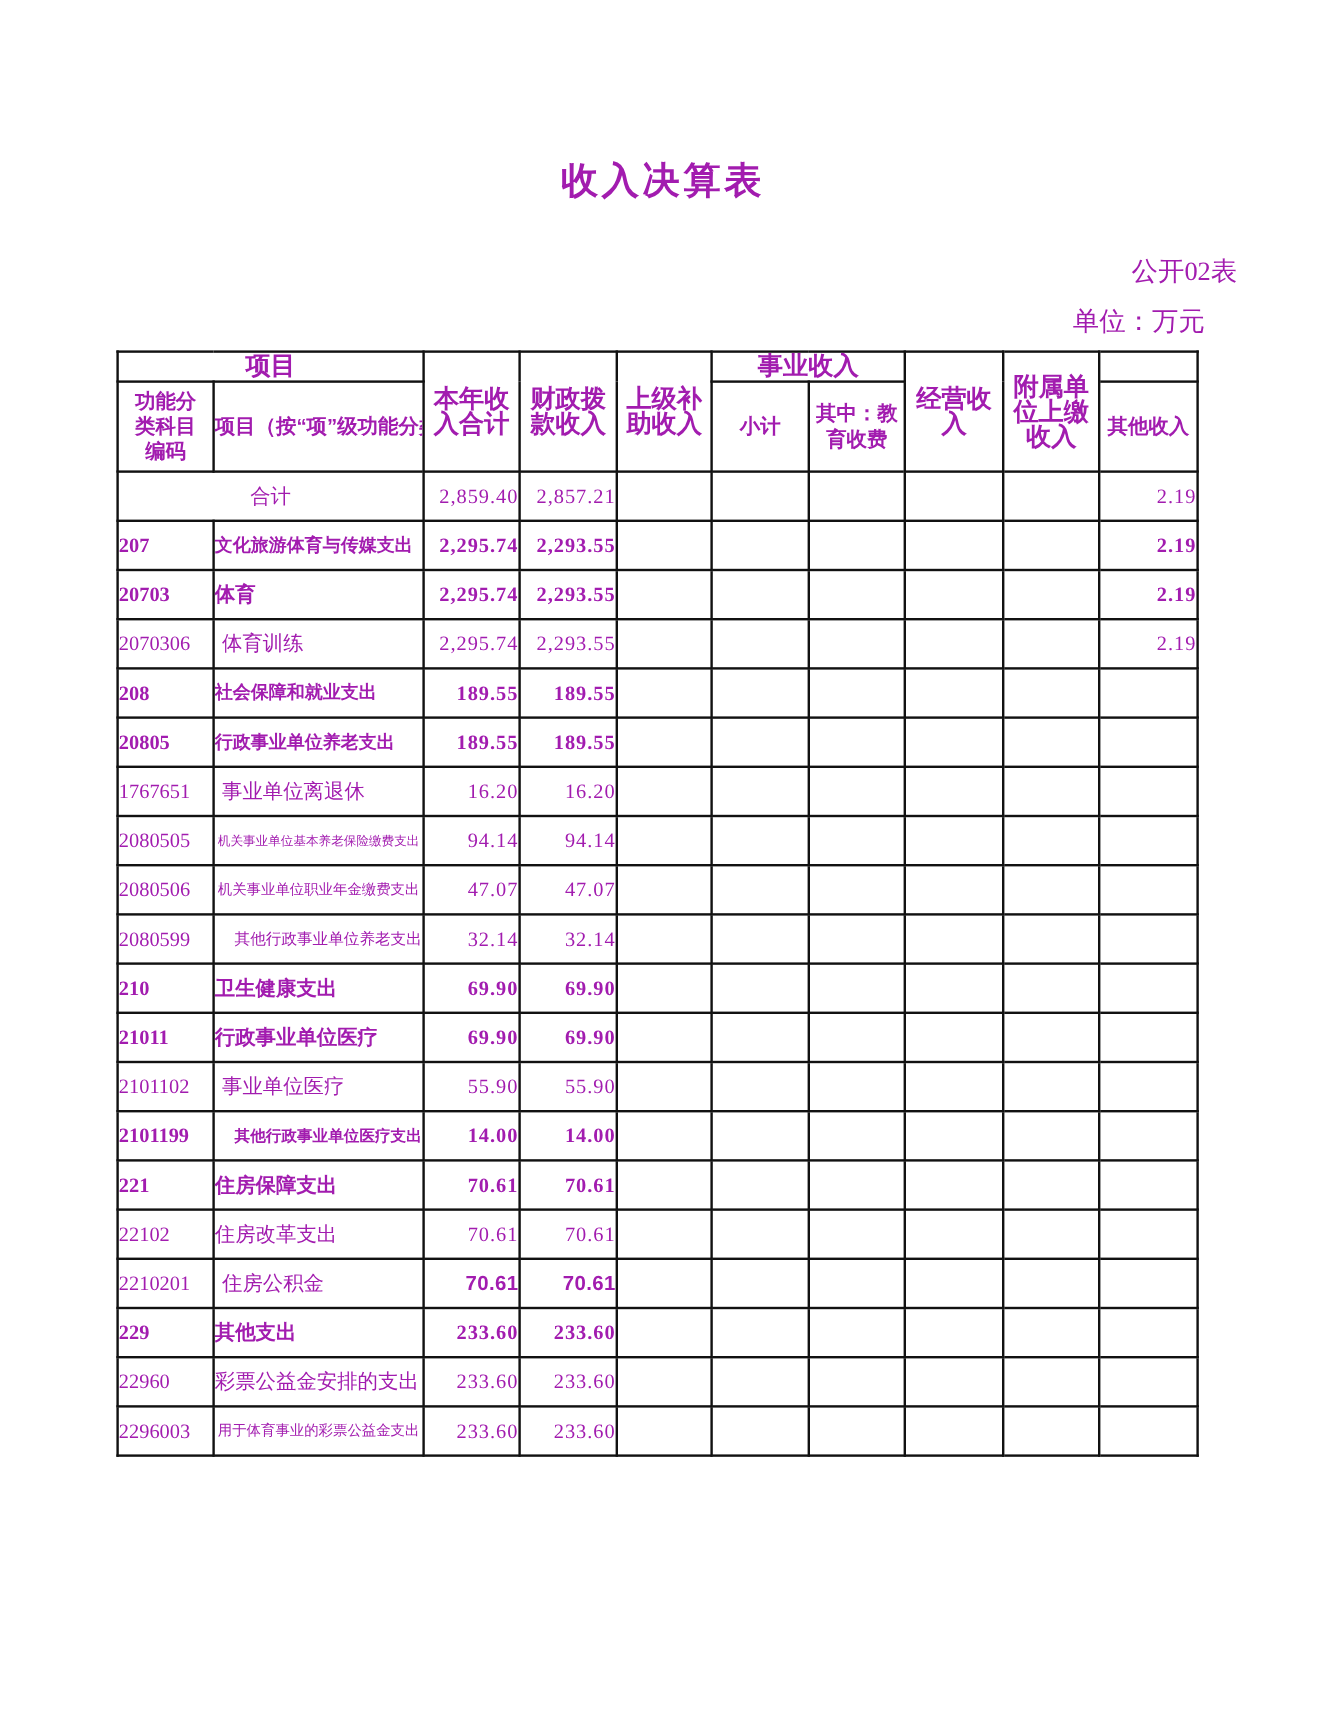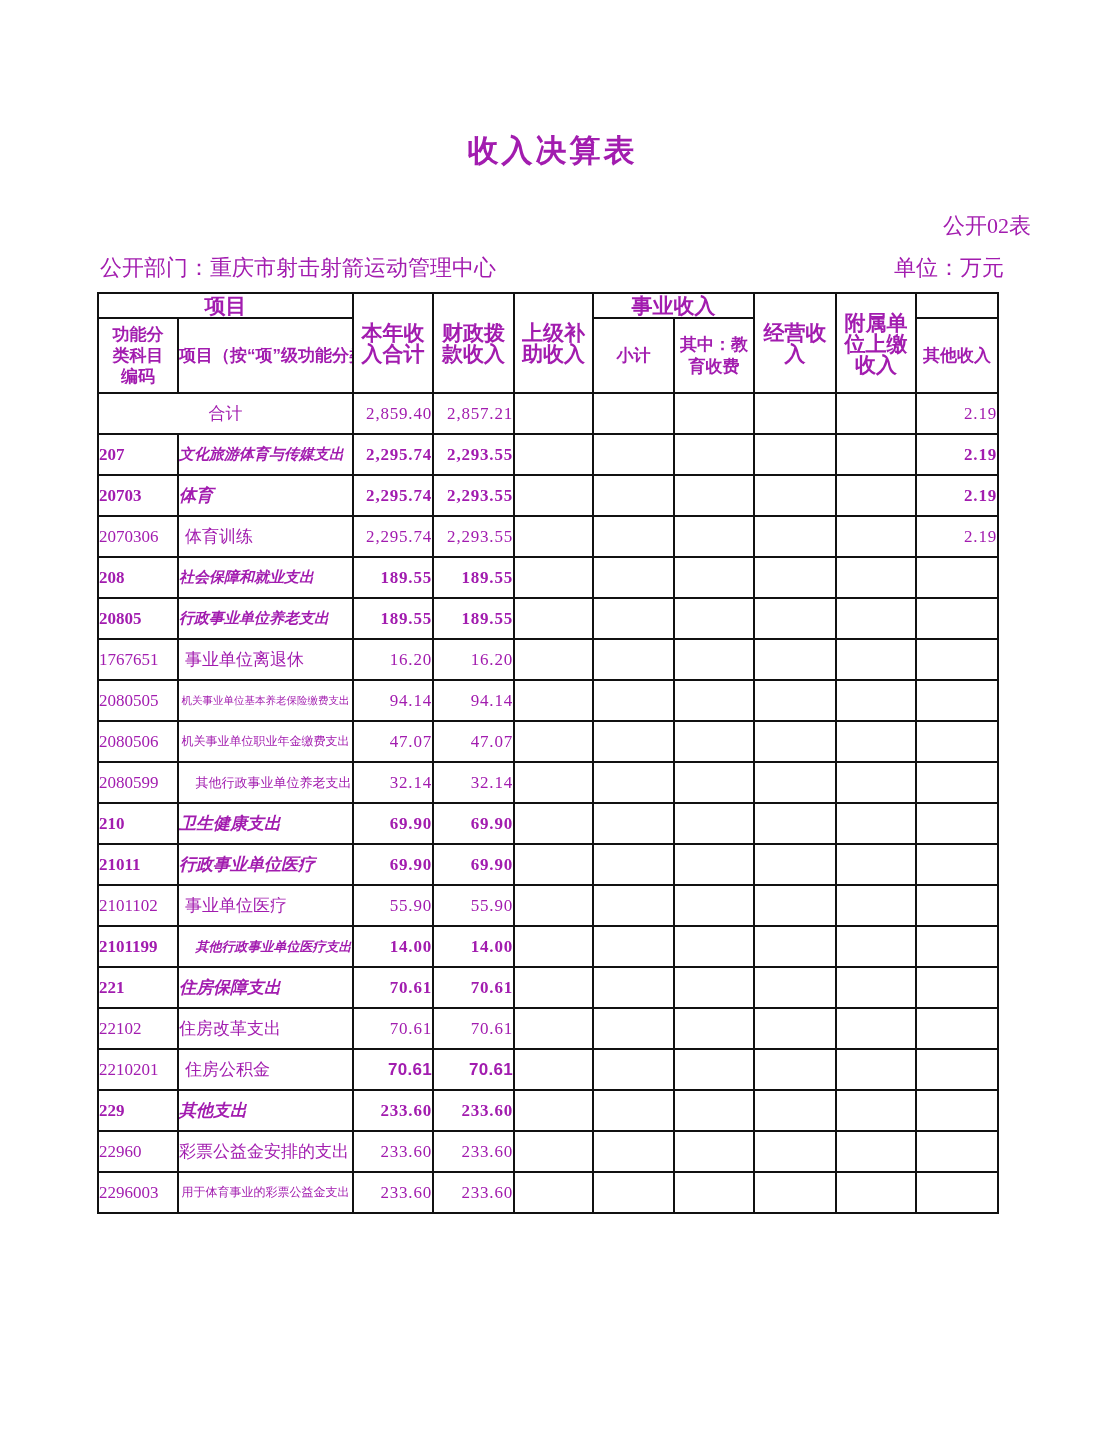--- a/index.html
+++ b/index.html
@@ -68,41 +68,40 @@
   td.cell-name.merged-center{text-align:center;padding-left:0;}
   td.cell-name.size-fit{font-size:15px;}
   td.cell-name.size-small{font-size:13px;text-align:center;padding-left:16px;}
   td.cell-name.size-tiny{font-size:10.5px;text-align:center;padding-left:0;}
   td.cell-name.size-tiny2{font-size:12px;text-align:center;padding-left:0;}
   td.cell-num{
     font-size:17px;text-align:right;padding-right:3px;
     letter-spacing:0.8px;white-space:nowrap;
   }
   tr.bold-row td{font-weight:bold;}
-  tr.bold-row td.cell-name{font-family:"Liberation Sans", sans-serif;font-style:italic;}
+  tr.bold-row td.cell-name{font-family:"Liberation Sans", sans-serif;}
   td.cell-num.num-bold{
     font-weight:bold;
     font-family:"Liberation Sans", sans-serif;
     letter-spacing:0.3px;
   }
   .note{
     position:absolute;left:100px;top:1227px;
     font-size:19px;
   }
 </style>
 </head>
 <body>
 
 <div class="page">
 
   <h1 class="title">收入决算表</h1>
 
   <div class="table-code">公开02表</div>
 
-  <div class="dept-label">公开部门：重庆市射击射箭运动管理中心</div>
   <div class="unit-label">单位：万元</div>
 
   <table class="income">
     <colgroup>
       <col style="width:80px">
         <col style="width:175px">
       <col style="width:80px">
         <col style="width:81px">
         <col style="width:79px">
       <col style="width:81px">

